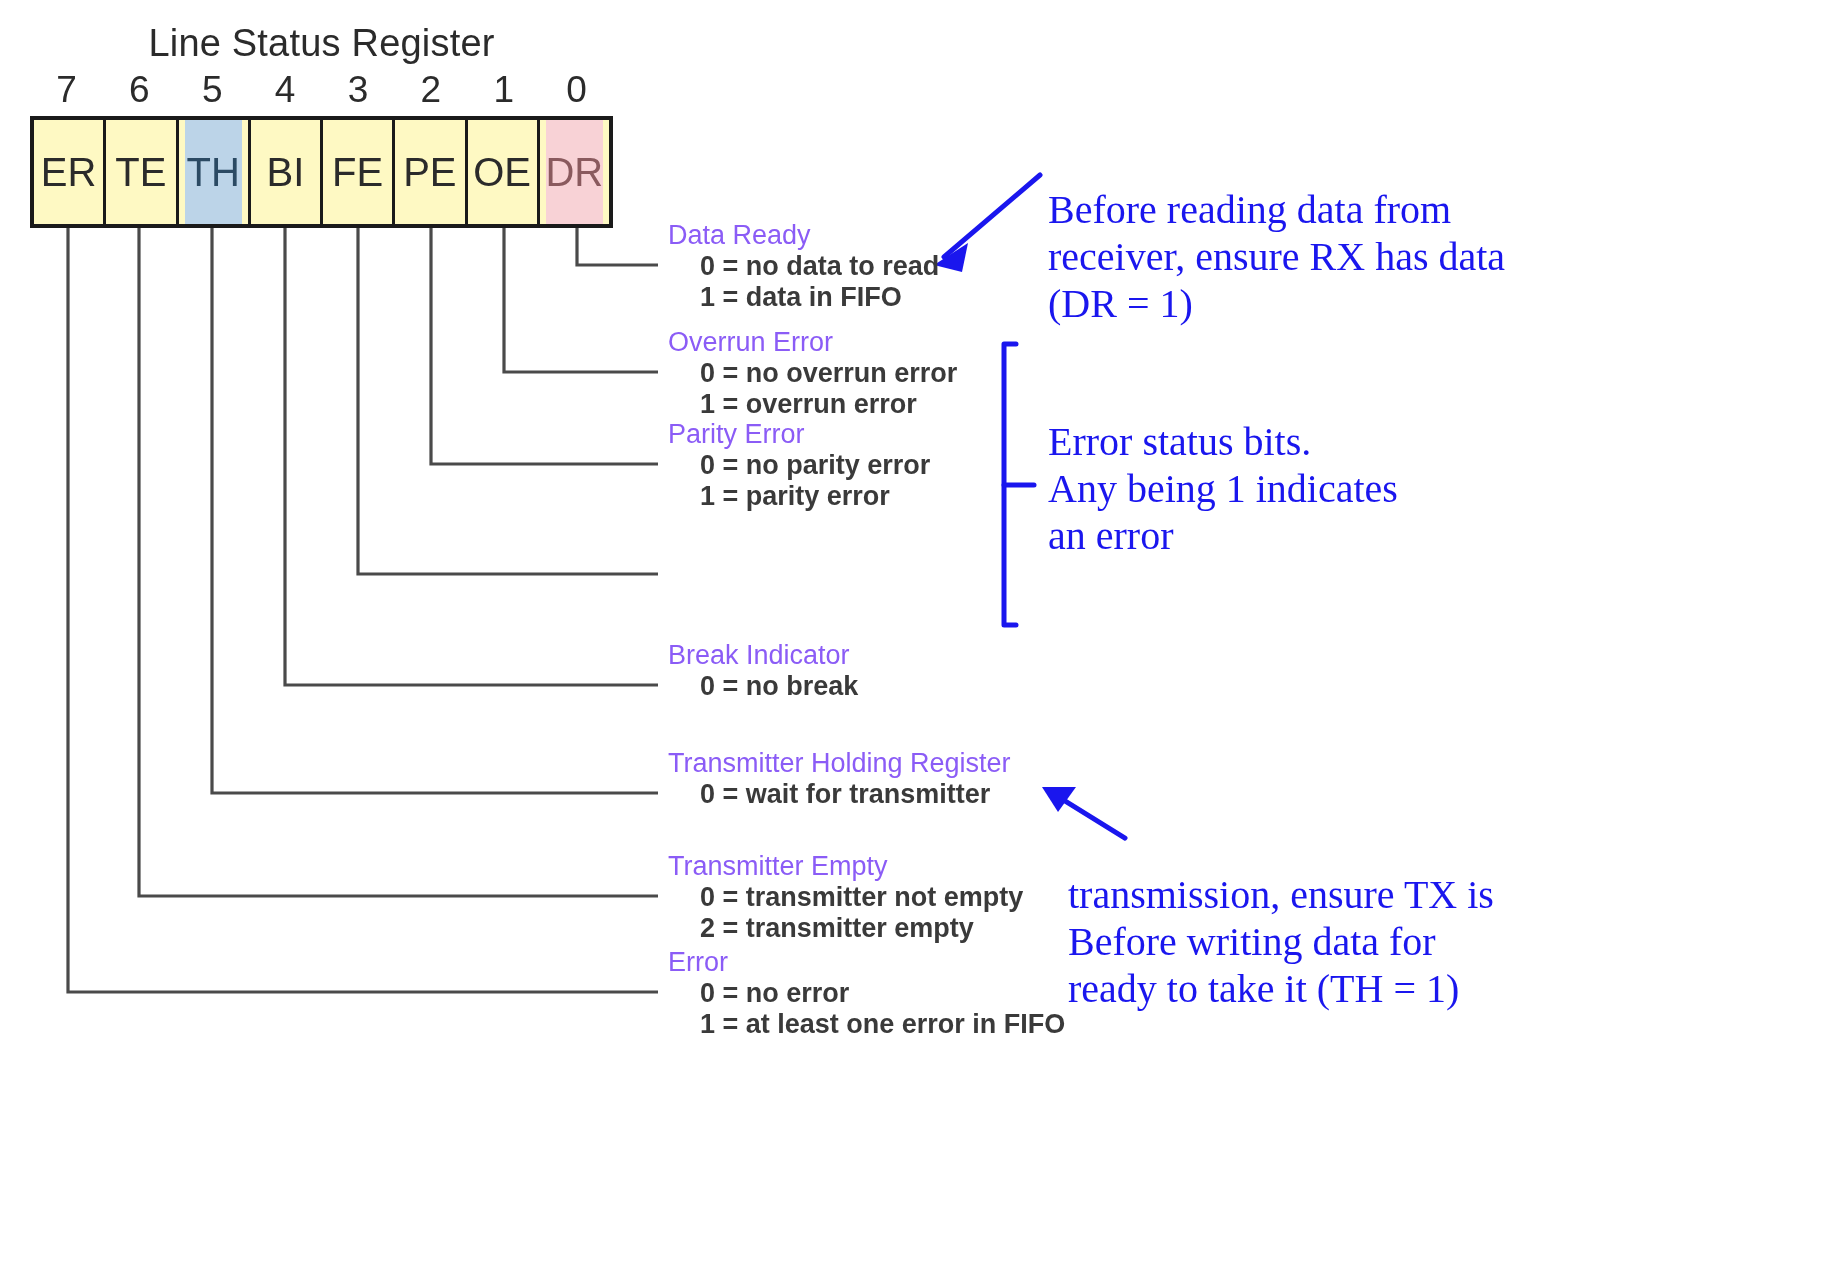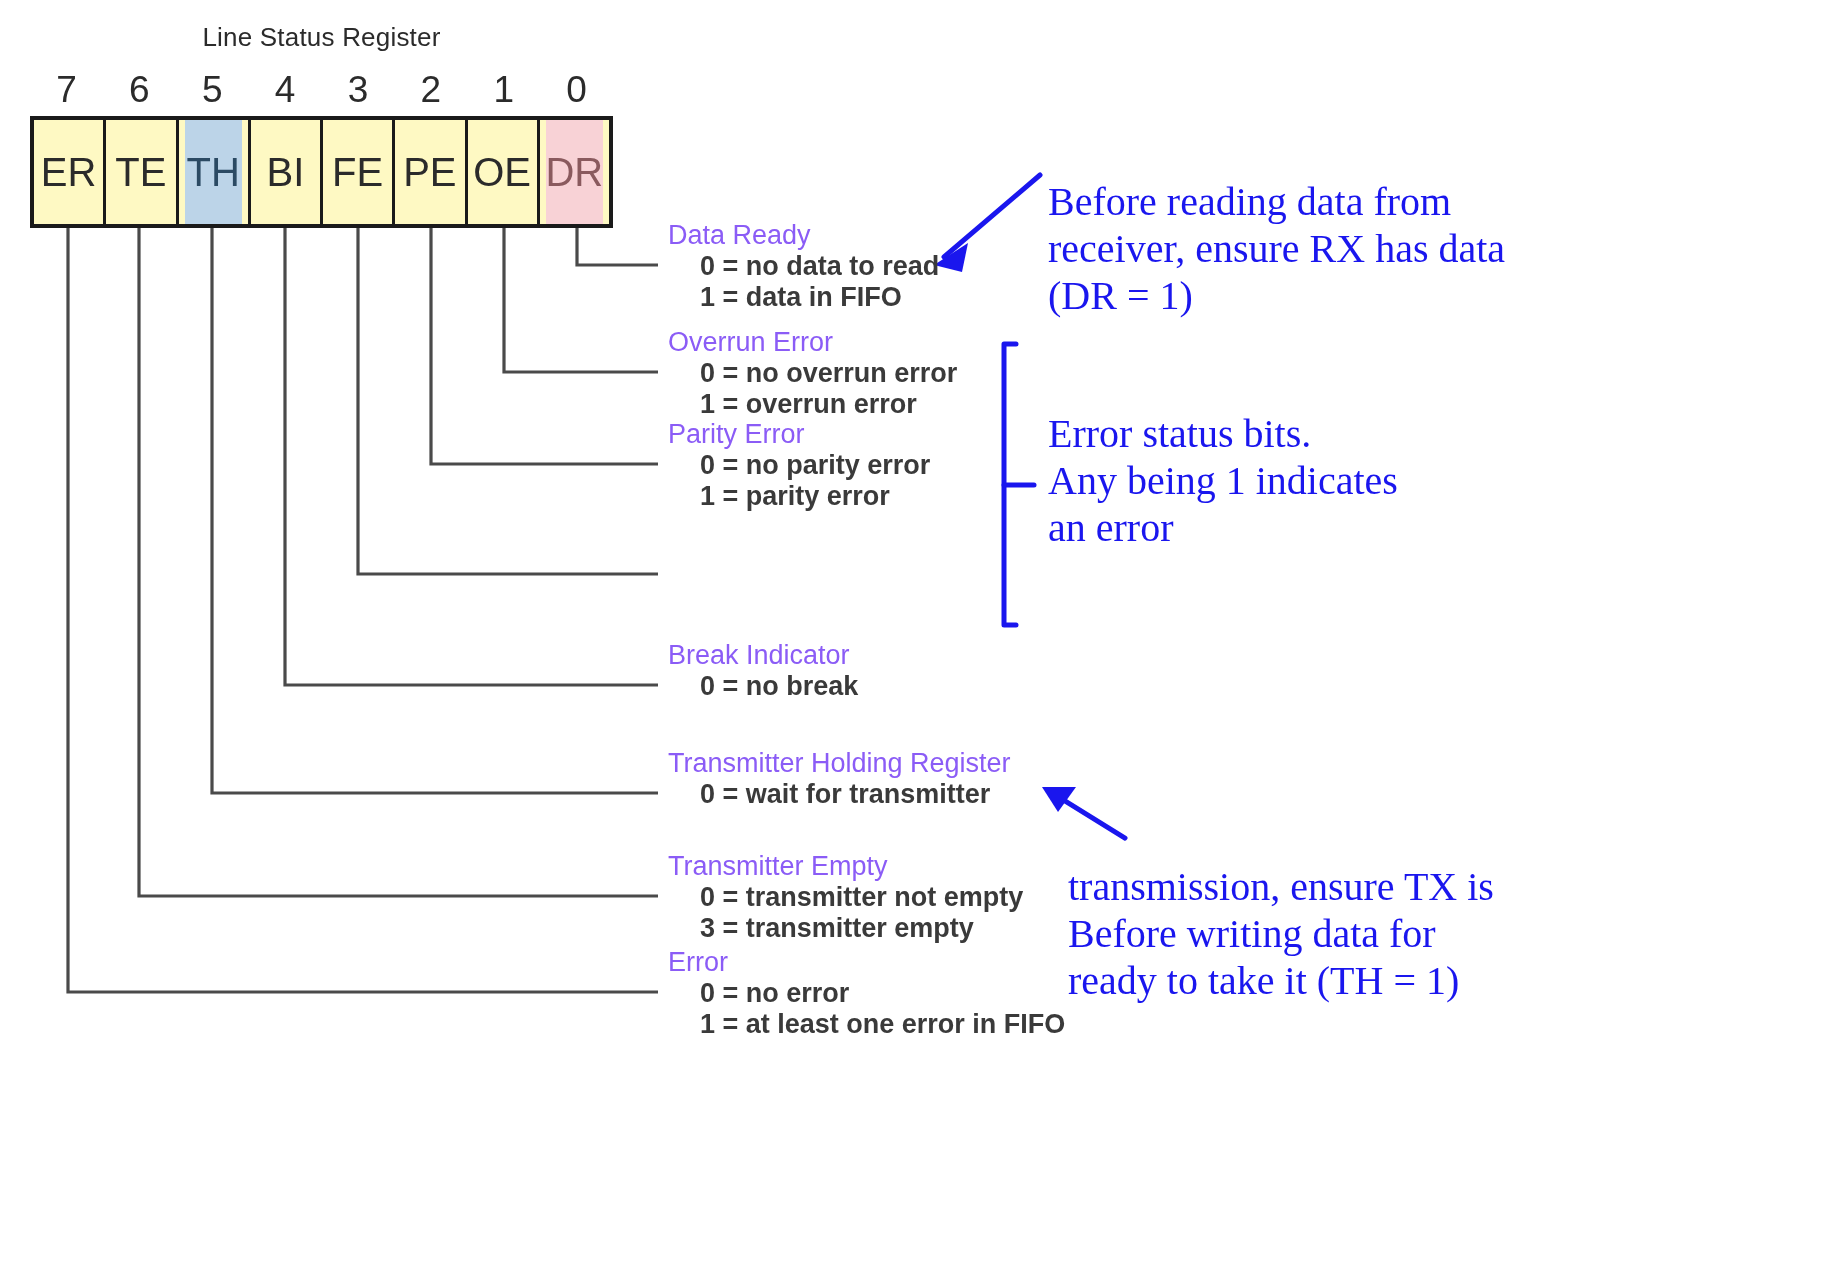--- a/index.html
+++ b/index.html
@@ -2,21 +2,21 @@
 <html><head>
 <meta charset="utf-8">
 <style>
   html,body{margin:0;padding:0;background:#fff;}
   body{width:1830px;height:1262px;position:relative;overflow:hidden;
        font-family:"Liberation Sans",sans-serif;color:#3a3a3a;}
   #stage{position:absolute;left:0;top:0;width:1830px;height:1262px;}
 
   
   #reg-title{position:absolute;left:30px;top:22px;width:583px;text-align:center;
-             font-size:26px;color:#2b2b2b;letter-spacing:.2px;}
+             font-size:38px;color:#2b2b2b;letter-spacing:.2px;}
   #bitnums{position:absolute;left:30px;top:68px;width:583px;height:44px;display:flex;}
   #bitnums .bn{flex:1;text-align:center;font-size:37px;color:#2b2b2b;line-height:44px;}
 
   #regbox{position:absolute;left:30px;top:116px;width:583px;height:112px;
           box-sizing:border-box;border:4px solid #1a1a1a;display:flex;background:#fef9c3;}
   #regbox .cell{flex:1;position:relative;box-sizing:border-box;
                 border-right:3px solid #1a1a1a;display:flex;align-items:center;justify-content:center;}
   #regbox .cell:last-child{border-right:none;}
   #regbox .cell .hl{position:absolute;left:6px;right:6px;top:0;bottom:0;}
   #regbox .cell .lbl{position:relative;font-size:40px;color:#2b2b2b;z-index:2;}
@@ -25,21 +25,21 @@
   #leaders{position:absolute;left:0;top:0;width:1830px;height:1262px;}
 
   
   .callout{position:absolute;left:668px;}
   .callout .hdr{font-size:27px;color:#8b5cf6;line-height:31px;white-space:nowrap;}
   .callout .row{font-size:27px;color:#3a3a3a;line-height:31px;white-space:nowrap;
                 padding-left:32px;font-weight:bold;}
 
   
   .note{position:absolute;font-family:"Liberation Serif",serif;color:#1a16ee;
-        font-size:40px;line-height:47px;}
+        font-size:40px;line-height:47px;margin-top:8px;}
   .note div{white-space:nowrap;}
 </style>
 </head>
 <body>
 
 <div id="stage">
 
   <div id="reg-title">Line Status Register</div>
 
   <div id="bitnums">
@@ -149,21 +149,21 @@
   </div>
 
   <div class="callout" style="top:748px">
     <div class="hdr">Transmitter Holding Register</div>
     <div class="row">0 = wait for transmitter</div>
   </div>
 
   <div class="callout" style="top:851px">
     <div class="hdr">Transmitter Empty</div>
     <div class="row">0 = transmitter not empty</div>
-    <div class="row">3 = transmitter empty</div>
+    <div class="row">2 = transmitter empty</div>
   </div>
 
   <div class="callout" style="top:947px">
     <div class="hdr">Error</div>
     <div class="row">0 = no error</div>
     <div class="row">1 = at least one error in FIFO</div>
   </div>
 
   <div class="note" style="left:1048px;top:178px">
     <div>Before reading data from</div>

